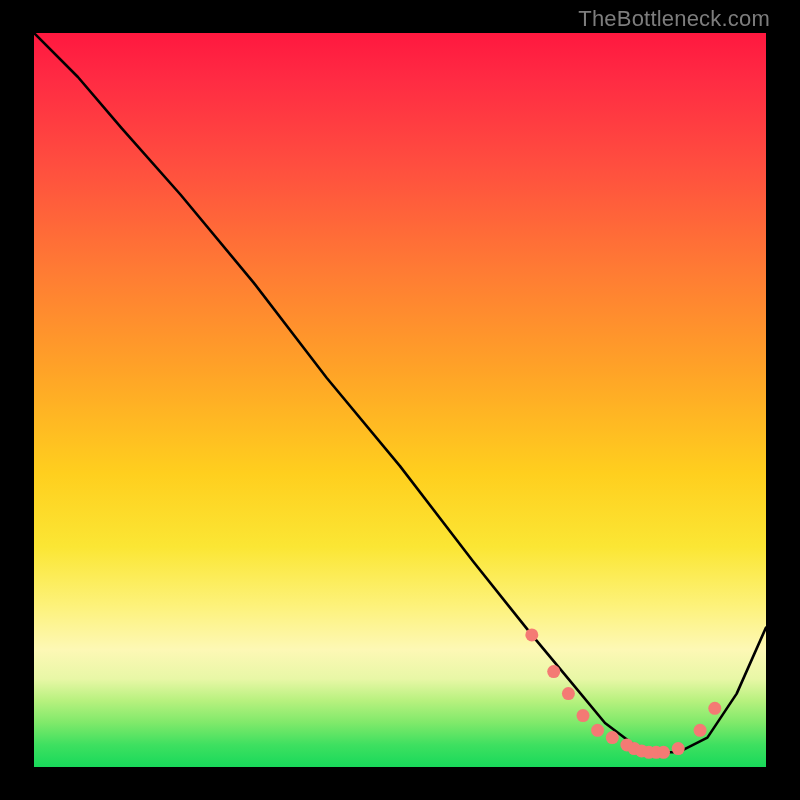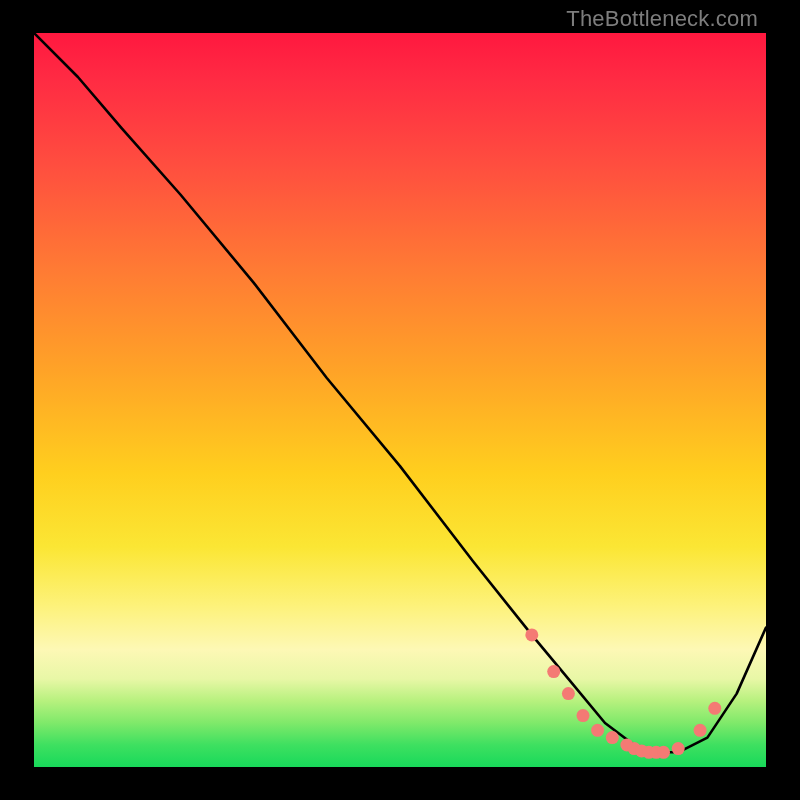--- a/index.html
+++ b/index.html
@@ -46,21 +46,21 @@
   svg.curve {
     position: absolute;
     left: 0;
     top: 0;
     width: 732px;
     height: 734px;
   }
   .watermark {
     position: absolute;
     top: 6px;
-    right: 42px;
+    right: 30px;
     color: #7d7d7d;
     font-family: Arial, Helvetica, sans-serif;
     font-size: 22px;
     letter-spacing: 0.2px;
     margin-left: 9px;
   }
 </style>
 </head>
 <body>
 

